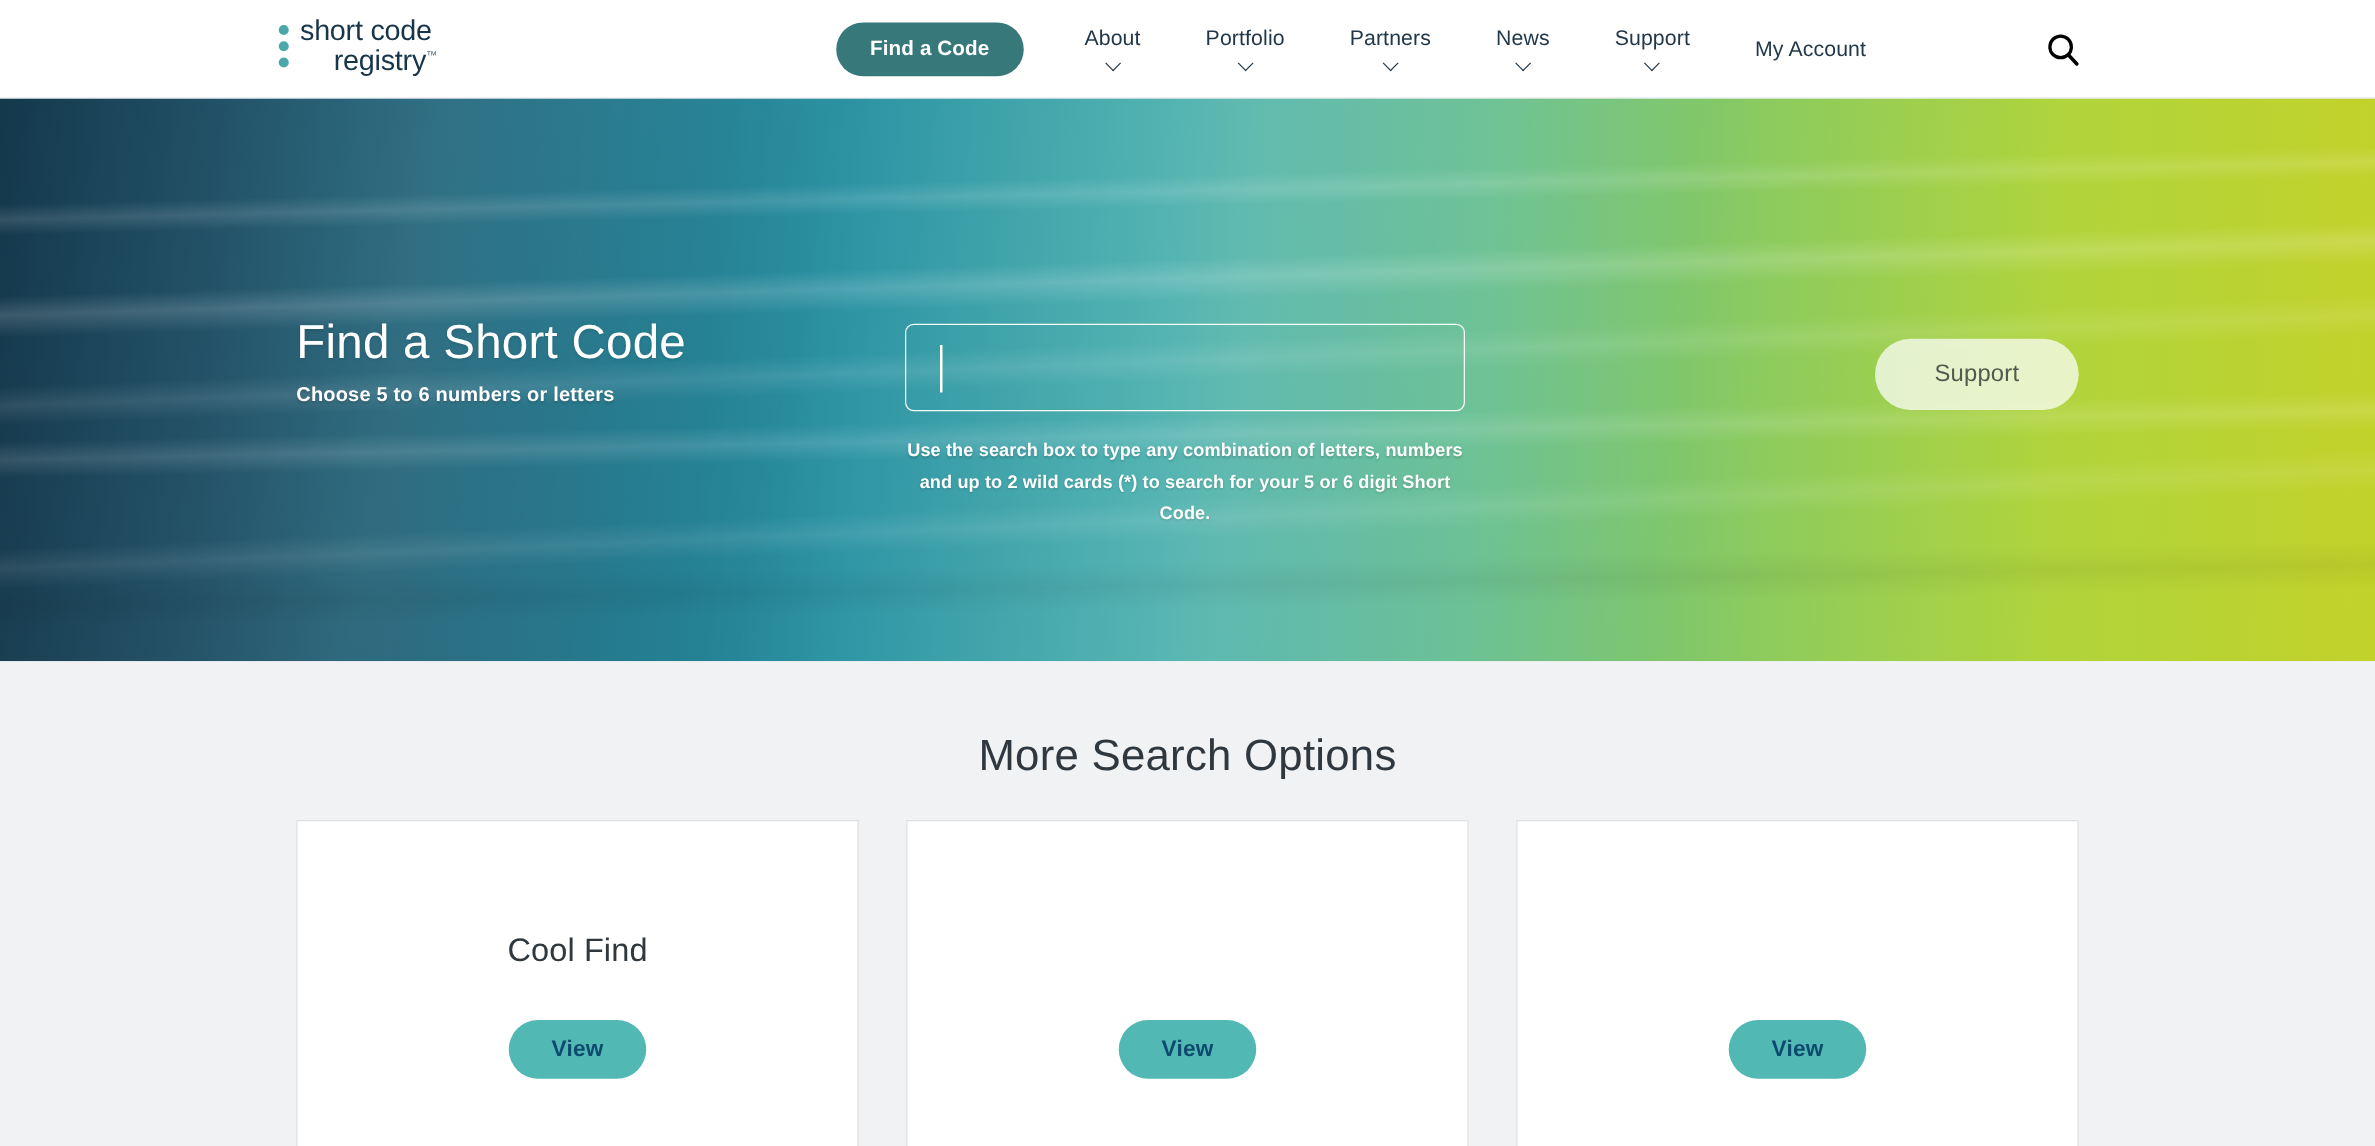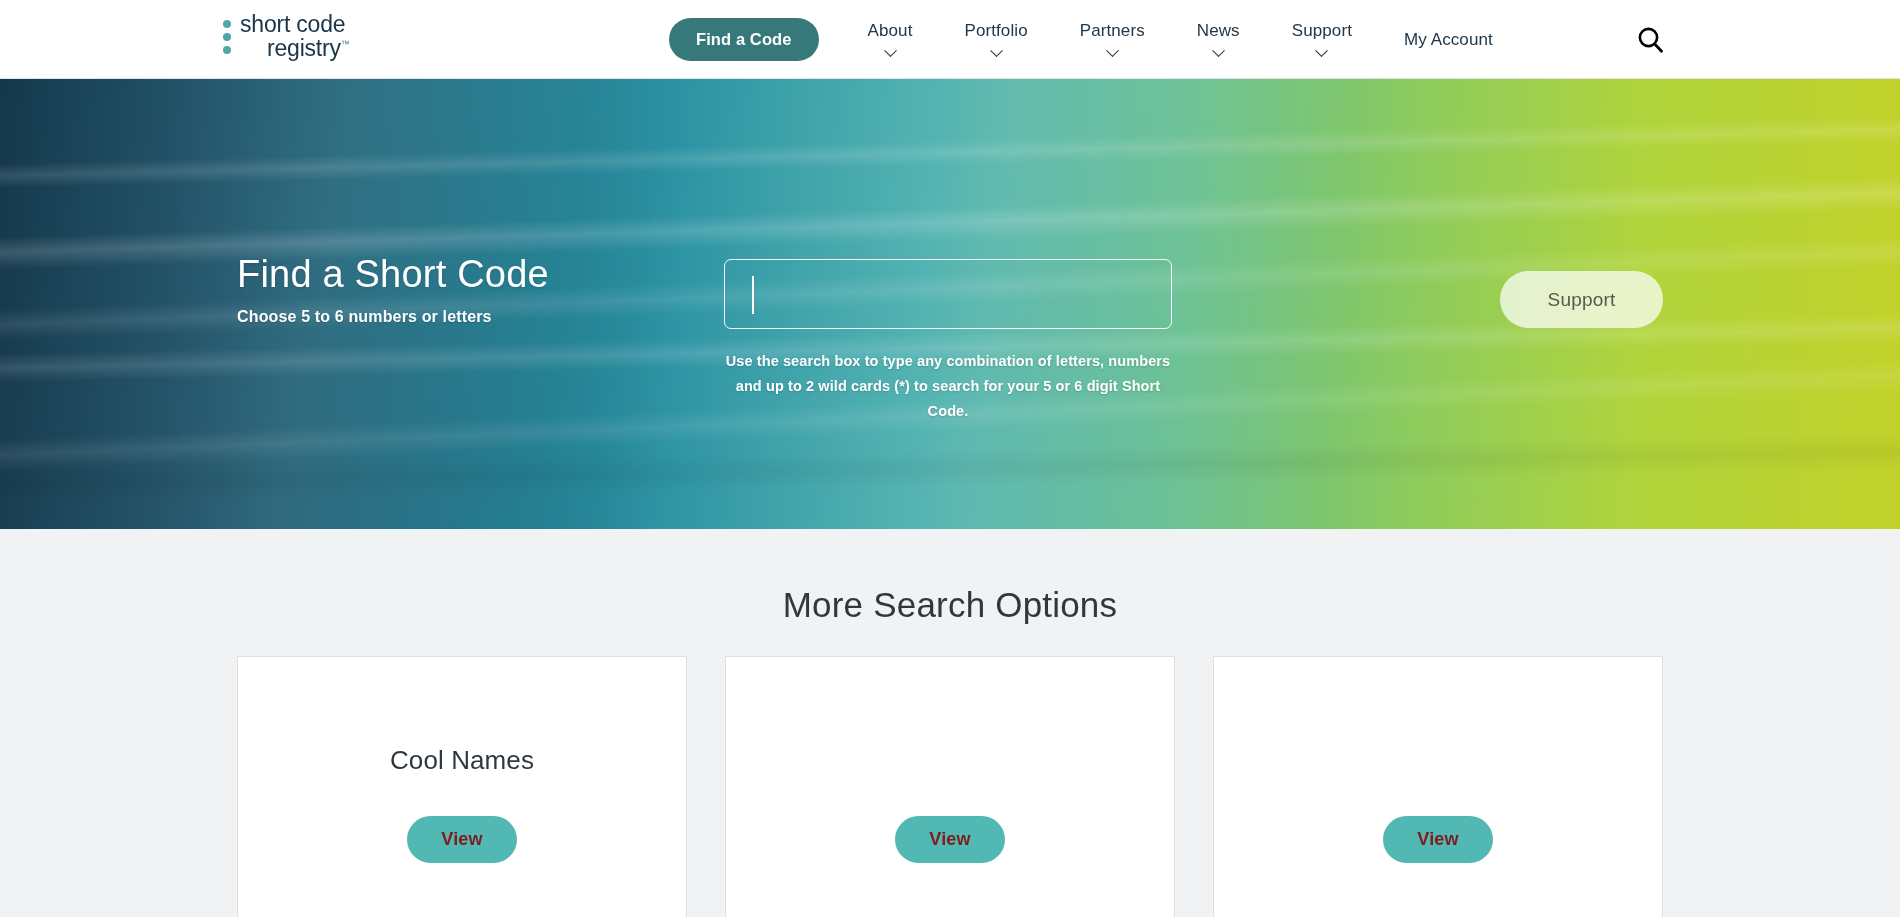--- a/index.html
+++ b/index.html
@@ -249,21 +249,21 @@
   .card-btn{
     position:absolute;
     left:50%;
     transform:translateX(-50%);
     top:159px;
     min-width:110px;
     height:47px;
     border:none;
     border-radius:24px;
     background:#52b8b4;
-    color:#7f1d1d;
+    color:#0c4a6e;
     font-size:18px;
     font-weight:700;
     font-family:"Liberation Sans", sans-serif;
     cursor:pointer;
     letter-spacing:0.2px;
     padding:0 26px;
   }
 </style>
 </head>
 <body>
@@ -339,21 +339,21 @@
   </div>
 </div>
 
 <div class="main">
 
   <div class="section-title">More Search Options</div>
 
   <div class="cards">
 
     <div class="card">
-      <div class="card-title">Cool Names</div>
+      <div class="card-title">Cool Find</div>
       <button class="card-btn">View</button>
     </div>
 
     <div class="card">
       <button class="card-btn">View</button>
     </div>
 
     <div class="card">
       <button class="card-btn">View</button>
     </div>

